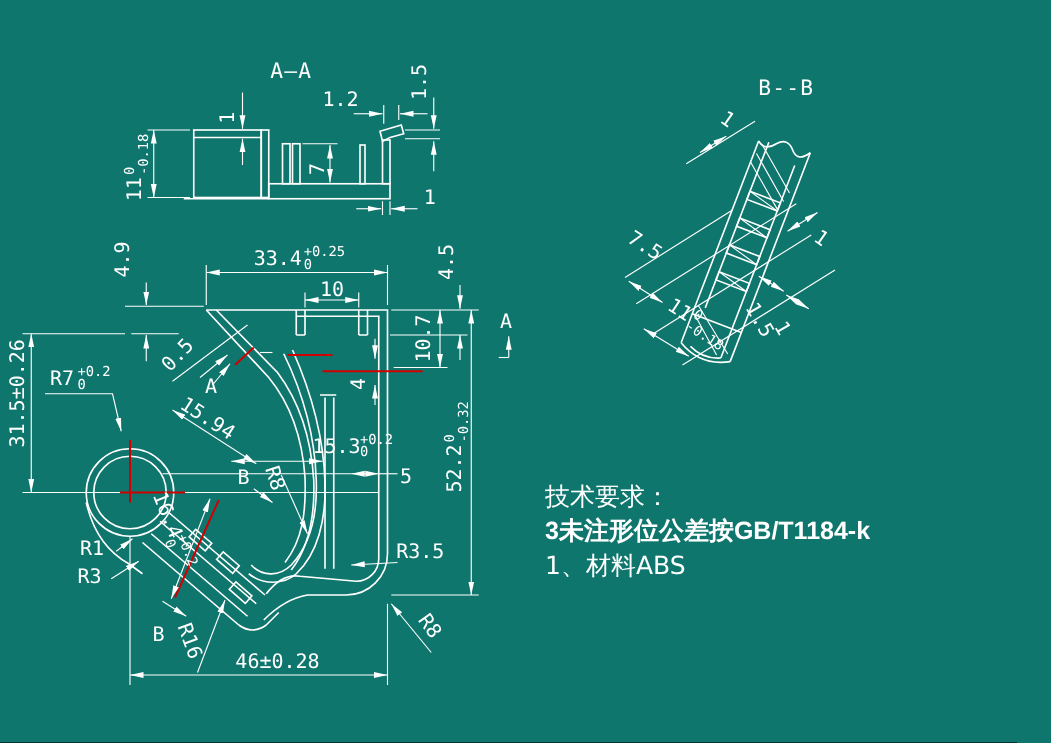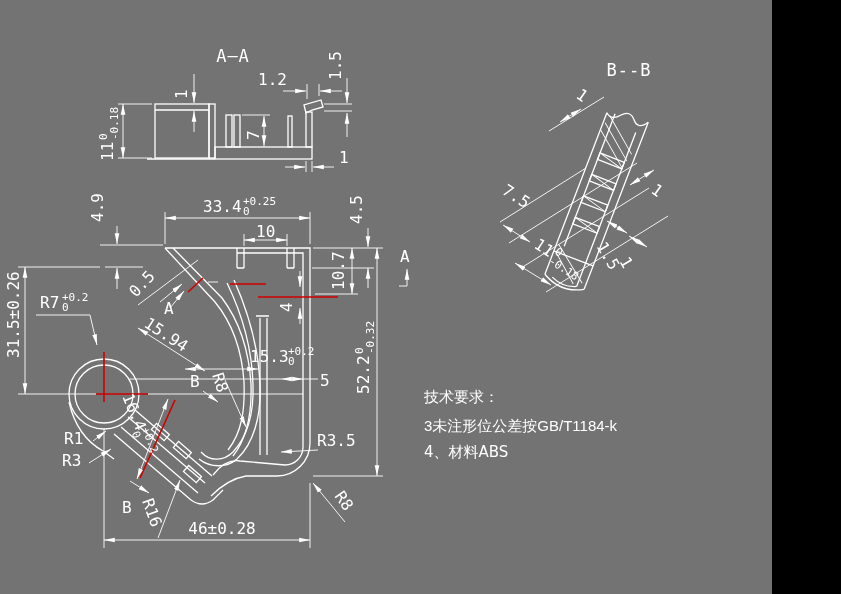--- a/index.html
+++ b/index.html
@@ -1,26 +1,26 @@
 <!DOCTYPE html>
 <html><head>
 <meta charset="utf-8">
 <style>
   html,body{margin:0;padding:0;background:#000;}
-  .canvas{position:relative;width:772px;height:594px;background:#737373;overflow:hidden;
+  .canvas{position:relative;width:841px;height:594px;background:#0f766e;overflow:hidden;
           font-family:"DejaVu Sans Mono",monospace;}
   svg text{fill:#fff;font-family:"DejaVu Sans Mono",monospace;font-size:16px;}
   svg text.sm{font-size:11px;}
   svg text.ttl{font-size:17px;letter-spacing:1px;}
   .geo{stroke:#fff;stroke-width:1.3;fill:none;}
   .dim{stroke:#fff;stroke-width:0.9;fill:none;}
   .red{stroke:#d00000;stroke-width:1.6;fill:none;}
-  .notes{position:absolute;left:424px;top:384px;color:#fff;
-         font-family:"DejaVu Sans",sans-serif;font-size:15px;line-height:27.5px;white-space:nowrap;}
-  .notes .b3{font-weight:normal;font-family:"Liberation Sans",sans-serif;}
+  .notes{position:absolute;left:436px;top:384px;color:#fff;
+         font-family:"DejaVu Sans",sans-serif;font-size:20px;line-height:27.5px;white-space:nowrap;}
+  .notes .b3{font-weight:bold;font-family:"Liberation Sans",sans-serif;}
 </style>
 </head>
 <body>
 
 <div class="canvas">
 <svg width="841" height="594" viewBox="0 0 841 594">
   <defs>
     <marker id="ma" markerWidth="13" markerHeight="8" refX="12" refY="4" orient="auto">
       <path d="M12,4 L0,1.4 L0,6.6 Z" fill="#fff"></path>
     </marker>
@@ -267,15 +267,15 @@
       <g transform="translate(650,192) rotate(35)">
             <text>1</text>
           </g>
     </g>
   </g>
 </svg>
 
 <div class="notes">
   <div>技术要求：</div>
   <div class="b3">3未注形位公差按GB/T1184-k</div>
-  <div>4、材料ABS</div>
+  <div>1、材料ABS</div>
 </div>
 </div>
 
 </body></html>

